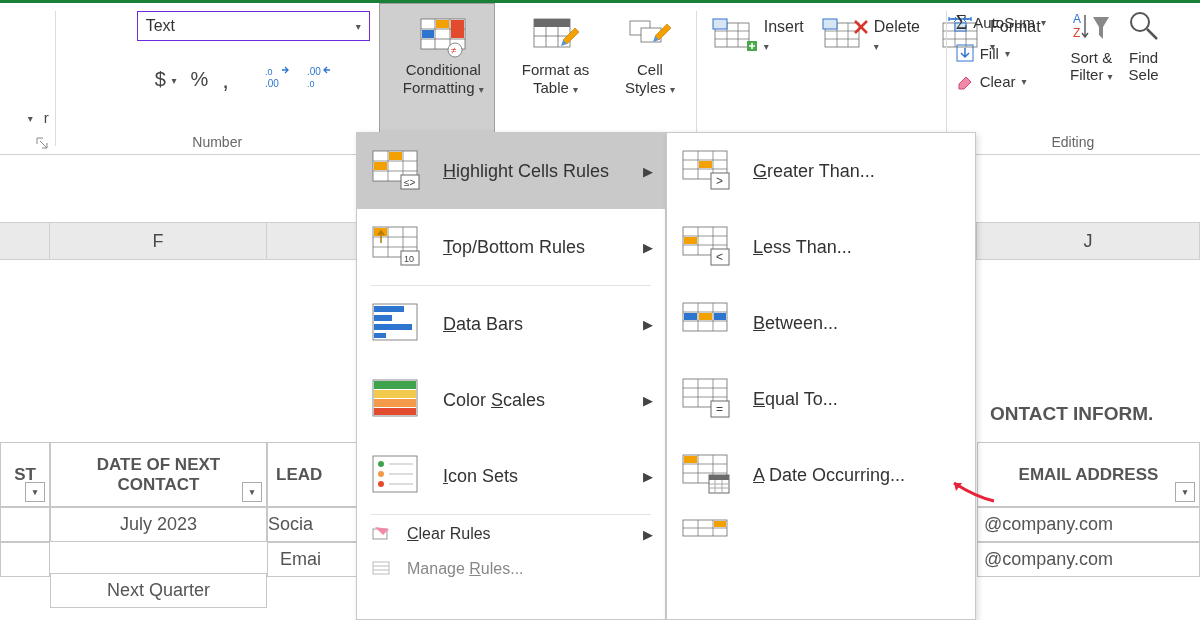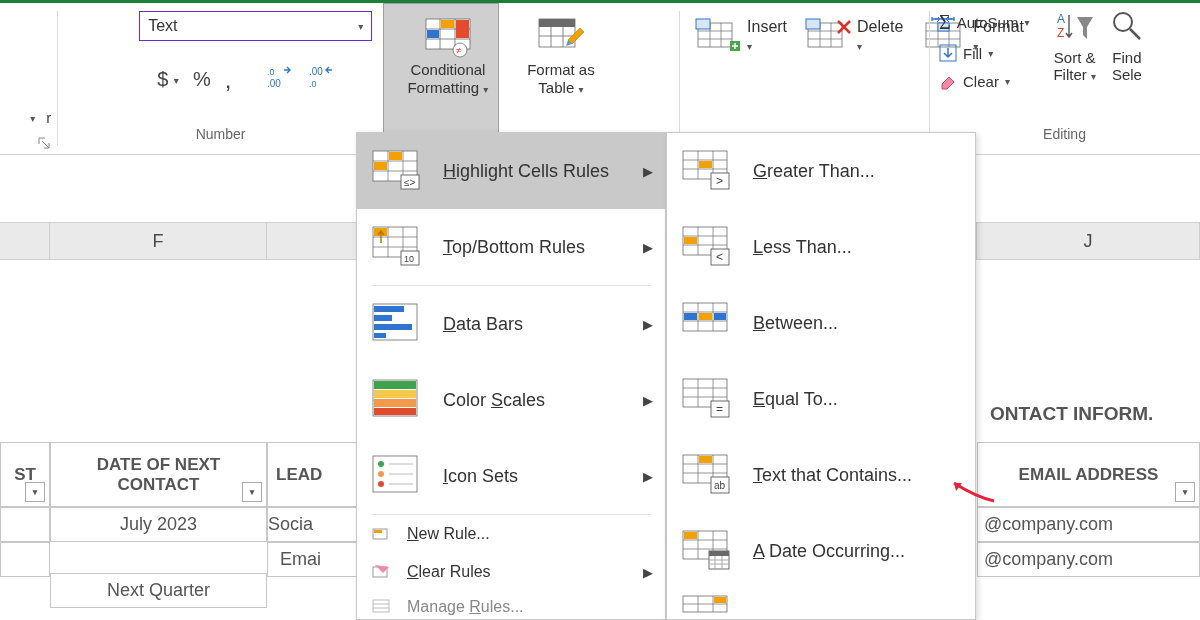--- a/index.html
+++ b/index.html
@@ -6,21 +6,21 @@
   body { margin: 0; background: #fff; width: 1200px; height: 620px; overflow: hidden; position: relative; color: #333; }
 
   
   .app-top-line { height: 3px; background: #1a7f37; }
 
   
   .ribbon { display: flex; align-items: stretch; height: 152px; border-bottom: 1px solid #d0d0d0; background: #fff; }
 
   .ribbon-group { position: relative; padding: 6px 10px 20px 10px; display: flex; flex-direction: column; }
   .ribbon-group + .ribbon-group::before { content: ""; position: absolute; left: 0; top: 8px; bottom: 8px; width: 1px; background: #dcdcdc; }
-  .group-label { position: absolute; bottom: 12px; left: 0; right: 0; text-align: center; font-size: 14px; color: #666; }
+  .group-label { position: absolute; bottom: 4px; left: 0; right: 0; text-align: center; font-size: 14px; color: #666; }
   .launcher-icon { position: absolute; right: 6px; bottom: 4px; width: 14px; height: 14px; }
 
   
   .num-group { width: 350px; }
   .num-format-box { display: flex; align-items: center; gap: 6px; margin-left: 72px; margin-top: 2px; }
   .num-format-select { width: 233px; height: 30px; border: 1px solid #6d28d9; background: #fff; display: flex; align-items: center; justify-content: space-between; padding: 0 8px; font-size: 16px; color: #333; }
   .num-format-select .caret { font-size: 10px; color: #555; }
   .num-row2 { display: flex; align-items: center; gap: 14px; margin-top: 24px; margin-left: 90px; font-size: 20px; color: #444; }
   .small-caret { font-size: 10px; vertical-align: middle; color: #555; }
 
@@ -161,20 +161,31 @@
             <rect x="1" y="1" width="36" height="8" fill="#6a6a6a"></rect>
             <line x1="1" y1="18" x2="37" y2="18" stroke="#6a6a6a" stroke-width="0.8"></line>
             <line x1="13" y1="1" x2="13" y2="29" stroke="#6a6a6a" stroke-width="0.8"></line>
             <line x1="25" y1="1" x2="25" y2="29" stroke="#6a6a6a" stroke-width="0.8"></line>
             <path d="M30 22 L42 10 L46 14 L34 26 Z" fill="#f2a100" stroke="#b37800" stroke-width="0.6"></path>
             <path d="M30 22 L34 26 L28 28 Z" fill="#5b95d6"></path>
           </svg>
         </div>
         <div class="btn-label"><span>Format as</span><br><span>Table</span> <span class="dd-caret">▾</span></div>
       </div>
+      <div class="big-btn btn-cellstyles">
+        <div class="icon-slot">
+          <svg width="46" height="40" viewBox="0 0 46 40">
+            <rect x="3" y="3" width="20" height="14" class="gridcell"></rect>
+            <rect x="14" y="10" width="20" height="14" class="gridcell" fill="#eee"></rect>
+            <path d="M28 18 L40 6 L44 10 L32 22 Z" fill="#f2a100" stroke="#b37800" stroke-width="0.6"></path>
+            <path d="M28 18 L32 22 L26 24 Z" fill="#5b95d6"></path>
+          </svg>
+        </div>
+        <div class="btn-label"><span>Cell</span><br><span>Styles</span> <span class="dd-caret">▾</span></div>
+      </div>
     </div>
   </div>
 
   <div class="ribbon-group cells-group">
     <div class="cells-row" style="margin-top:4px;">
       <div class="cells-btn">
         <div class="icon-slot">
           <svg width="48" height="38" viewBox="0 0 48 38">
             <rect x="4" y="6" width="34" height="24" class="gridcell"></rect>
             <line x1="4" y1="14" x2="38" y2="14" stroke="#6a6a6a" stroke-width="0.7"></line>
@@ -369,27 +380,20 @@
         <line x1="18" y1="20" x2="42" y2="20" stroke="#bbb"></line>
         <line x1="18" y1="30" x2="42" y2="30" stroke="#bbb"></line>
     </svg>
     <span class="mi-label"><u>I</u><span>con Sets</span></span>
     <span class="submenu-arrow">▶</span>
   </div>
   <div class="menu-sep"></div>
   <div class="menu-item small">
     <svg class="mi-icon" viewBox="0 0 22 22">
         <rect x="2" y="6" width="14" height="10" fill="#fff" stroke="#999"></rect>
-        <rect x="3" y="7" width="8" height="3" class="accent-orange"></rect>
-      </svg>
-    <span class="mi-label"><u>N</u><span>ew Rule...</span></span>
-  </div>
-  <div class="menu-item small">
-    <svg class="mi-icon" viewBox="0 0 22 22">
-        <rect x="2" y="6" width="14" height="10" fill="#fff" stroke="#999"></rect>
         <path d="M4 4 L12 12 L18 6 Z" fill="#f28aa7"></path>
       </svg>
     <span class="mi-label"><u>C</u><span>lear Rules</span></span>
     <span class="submenu-arrow">▶</span>
   </div>
   <div class="menu-item small disabled" style="height:32px;">
     <svg class="mi-icon" viewBox="0 0 22 22">
         <rect x="2" y="4" width="16" height="12" fill="#fff" stroke="#bbb"></rect>
         <line x1="2" y1="8" x2="18" y2="8" stroke="#bbb"></line>
         <line x1="2" y1="12" x2="18" y2="12" stroke="#bbb"></line>
@@ -442,33 +446,20 @@
     <svg class="mi-icon" viewBox="0 0 50 44">
       <rect x="2" y="2" width="44" height="28" class="gridcell"></rect>
       <line x1="2" y1="11" x2="46" y2="11" stroke="#6a6a6a" stroke-width="0.7"></line>
         <line x1="2" y1="20" x2="46" y2="20" stroke="#6a6a6a" stroke-width="0.7"></line>
       <line x1="17" y1="2" x2="17" y2="30" stroke="#6a6a6a" stroke-width="0.7"></line>
         <line x1="32" y1="2" x2="32" y2="30" stroke="#6a6a6a" stroke-width="0.7"></line>
       <rect x="30" y="24" width="18" height="16" fill="#fff" stroke="#6a6a6a"></rect>
         <text x="35" y="36" font-size="12" fill="#444">=</text>
     </svg>
     <span class="mi-label"><u>E</u><span>qual To...</span></span>
-  </div>
-  <div class="menu-item">
-    <svg class="mi-icon" viewBox="0 0 50 44">
-      <rect x="2" y="2" width="44" height="28" class="gridcell"></rect>
-      <line x1="2" y1="11" x2="46" y2="11" stroke="#6a6a6a" stroke-width="0.7"></line>
-        <line x1="2" y1="20" x2="46" y2="20" stroke="#6a6a6a" stroke-width="0.7"></line>
-      <line x1="17" y1="2" x2="17" y2="30" stroke="#6a6a6a" stroke-width="0.7"></line>
-        <line x1="32" y1="2" x2="32" y2="30" stroke="#6a6a6a" stroke-width="0.7"></line>
-      <rect x="18" y="3" width="13" height="7" class="accent-orange"></rect>
-      <rect x="30" y="24" width="18" height="16" fill="#fff" stroke="#6a6a6a"></rect>
-        <text x="33" y="36" font-size="10" fill="#444">ab</text>
-    </svg>
-    <span class="mi-label"><u>T</u><span>ext that Contains...</span></span>
   </div>
   <div class="menu-item">
     <svg class="mi-icon" viewBox="0 0 50 44">
       <rect x="2" y="2" width="44" height="28" class="gridcell"></rect>
       <line x1="2" y1="11" x2="46" y2="11" stroke="#6a6a6a" stroke-width="0.7"></line>
         <line x1="2" y1="20" x2="46" y2="20" stroke="#6a6a6a" stroke-width="0.7"></line>
       <line x1="17" y1="2" x2="17" y2="30" stroke="#6a6a6a" stroke-width="0.7"></line>
         <line x1="32" y1="2" x2="32" y2="30" stroke="#6a6a6a" stroke-width="0.7"></line>
       <rect x="3" y="3" width="13" height="7" class="accent-orange"></rect>
       <rect x="28" y="22" width="20" height="18" fill="#fff" stroke="#6a6a6a"></rect>

